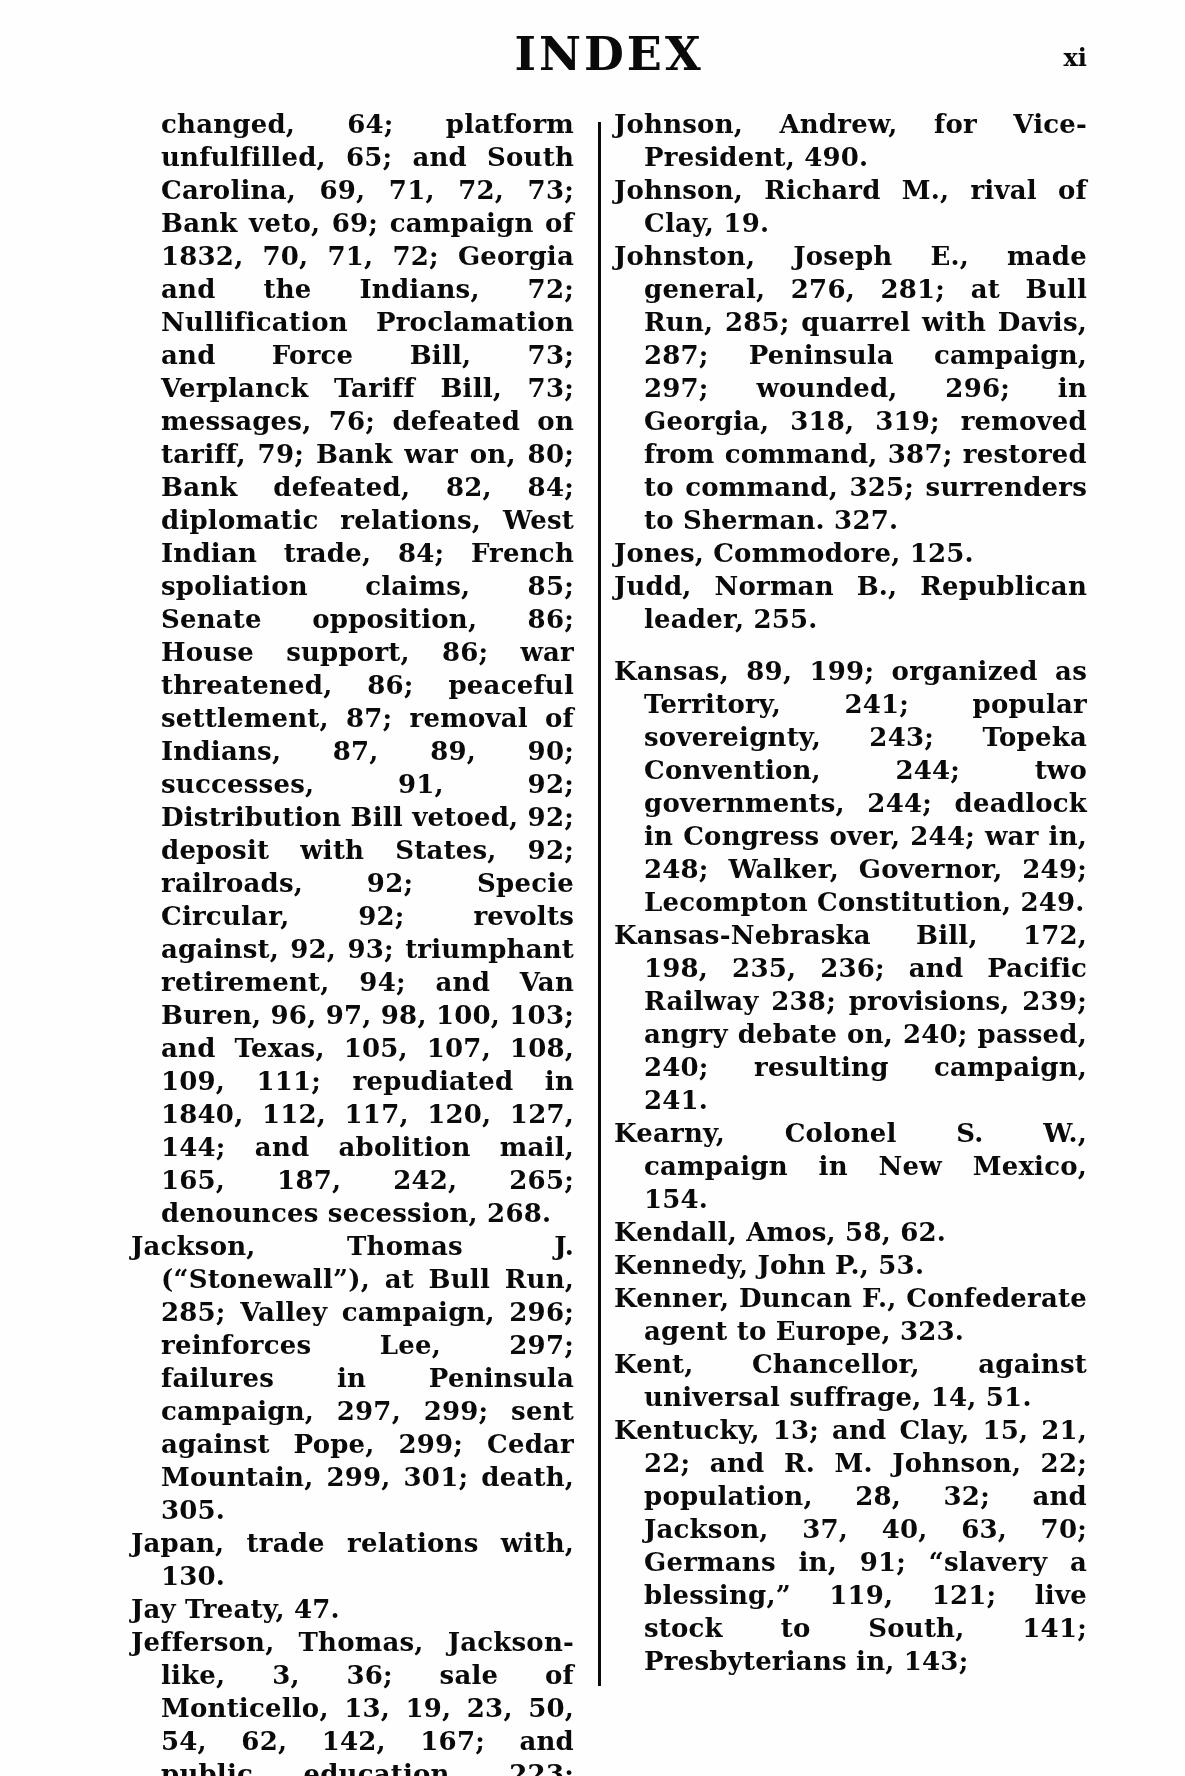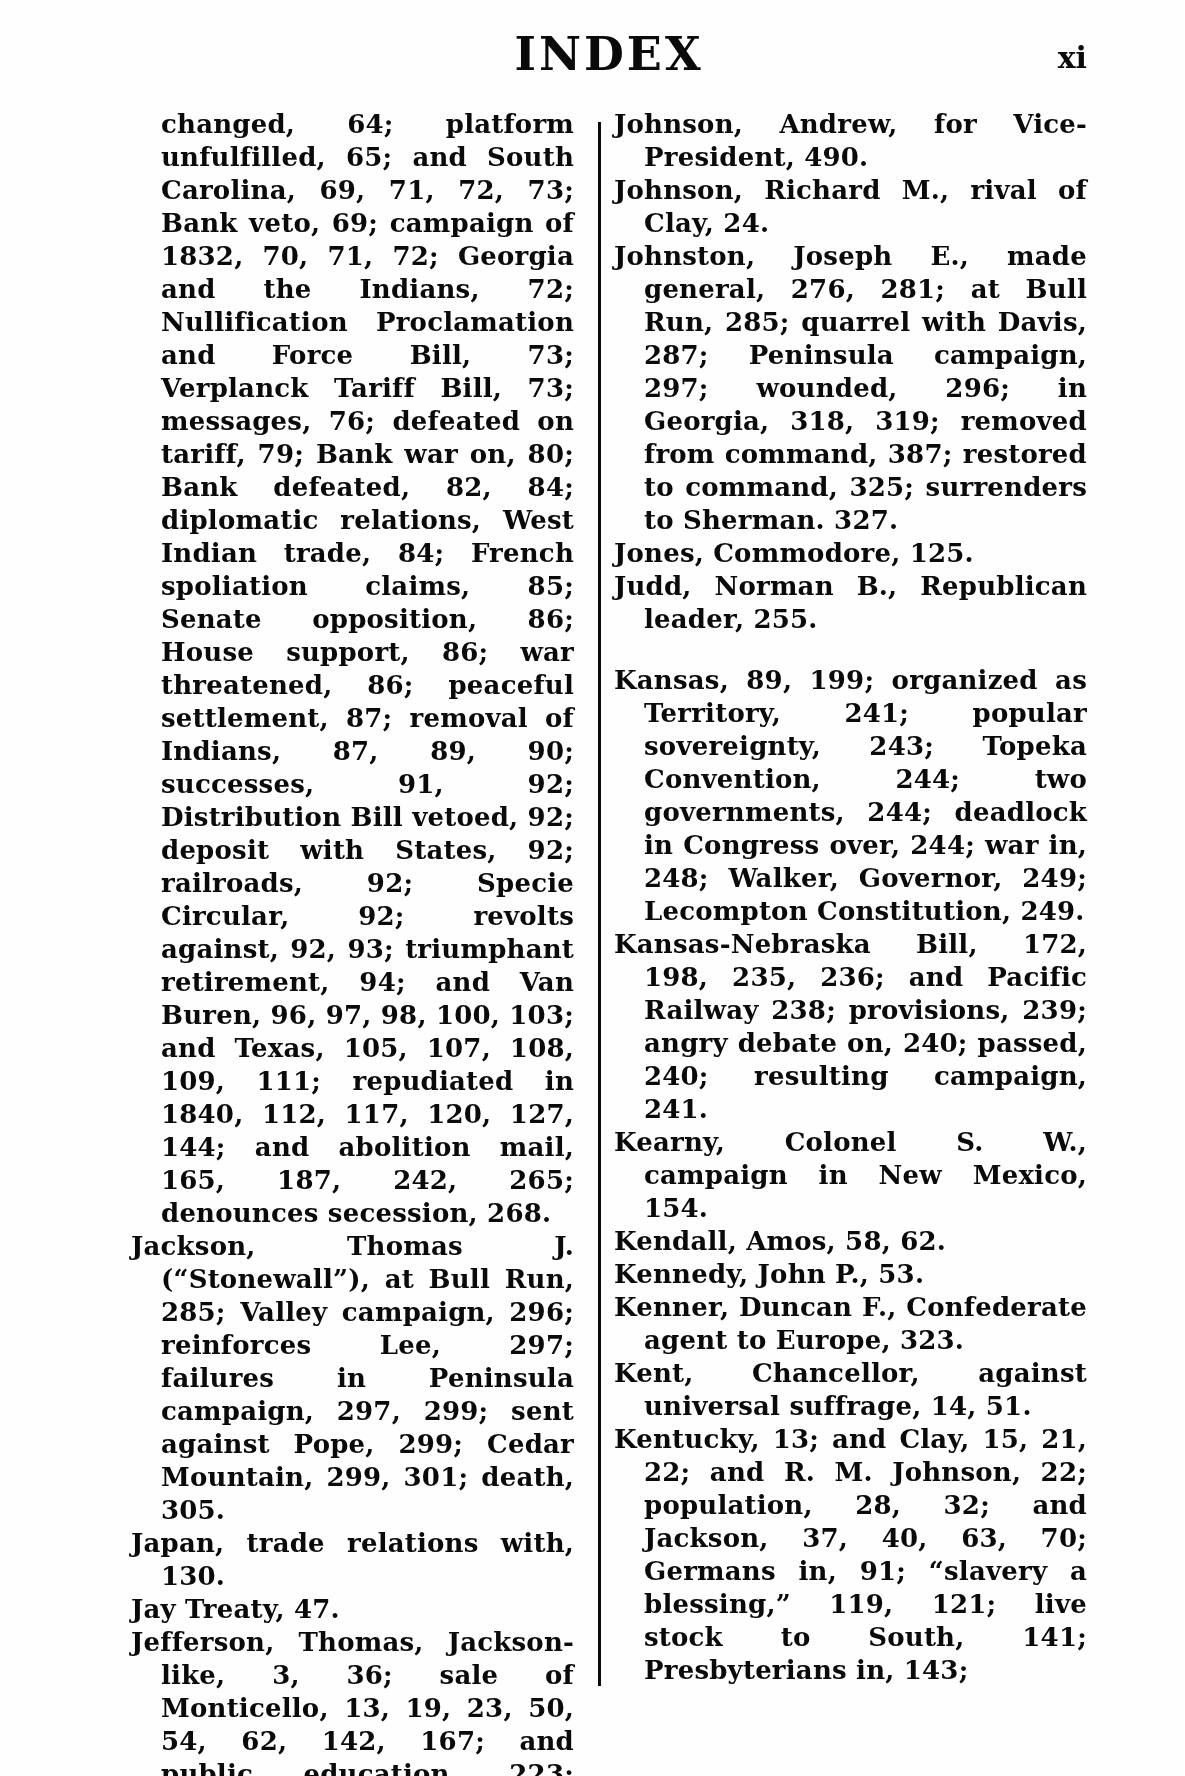--- a/index.html
+++ b/index.html
@@ -31,21 +31,21 @@
     text-align: center;
     font-size: 46px;
     font-weight: bold;
     letter-spacing: 3px;
     line-height: 56px;
   }
   .folio {
     position: absolute;
     right: 0;
     top: 8px;
-    font-size: 30px;
+    font-size: 24px;
     font-weight: bold;
     line-height: 48px;
   }
   .column-divider {
     position: absolute;
     left: 598px;
     top: 122px;
     width: 3px;
     height: 1564px;
     background: #0a0a0a;
@@ -71,21 +71,21 @@
   .col-right { width: 473px; }
   .entry {
     margin: 0;
     padding-left: 30px;
     text-indent: -30px;
   }
   .entry.continuation {
     text-indent: 0;
   }
   .entry.section-break {
-    margin-top: 28px;
+    margin-top: 19px;
   }
 </style>
 </head>
 <body>
 
 <div class="page">
 
   <div class="running-head">
     <div class="title">INDEX</div>
     <div class="folio">xi</div>
@@ -96,21 +96,21 @@
   <div class="columns">
     <div class="col col-left" id="col-left">
         <p class="entry continuation">changed, 64; platform unfulfilled, 65; and South Carolina, 69, 71, 72, 73; Bank veto, 69; campaign of 1832, 70, 71, 72; Georgia and the Indians, 72; Nullification Proclamation and Force Bill, 73; Verplanck Tariff Bill, 73; messages, 76; defeated on tariff, 79; Bank war on, 80; Bank defeated, 82, 84; diplomatic relations, West Indian trade, 84; French spoliation claims, 85; Senate opposition, 86; House support, 86; war threatened, 86; peaceful settlement, 87; removal of Indians, 87, 89, 90; successes, 91, 92; Distribution Bill vetoed, 92; deposit with States, 92; railroads, 92; Specie Circular, 92; revolts against, 92, 93; triumphant retirement, 94; and Van Buren, 96, 97, 98, 100, 103; and Texas, 105, 107, 108, 109, 111; repudiated in 1840, 112, 117, 120, 127, 144; and abolition mail, 165, 187, 242, 265; denounces secession, 268.</p>
         <p class="entry">Jackson, Thomas J. (“Stonewall”), at Bull Run, 285; Valley campaign, 296; reinforces Lee, 297; failures in Peninsula campaign, 297, 299; sent against Pope, 299; Cedar Mountain, 299, 301; death, 305.</p>
         <p class="entry">Japan, trade relations with, 130.</p>
         <p class="entry">Jay Treaty, 47.</p>
         <p class="entry">Jefferson, Thomas, Jackson-like, 3, 36; sale of Monticello, 13, 19, 23, 50, 54, 62, 142, 167; and public education, 223; Lincoln-like, 265.</p>
       </div>
     <div class="col col-right" id="col-right">
         <p class="entry">Johnson, Andrew, for Vice-President, 490.</p>
-        <p class="entry">Johnson, Richard M., rival of Clay, 24.</p>
+        <p class="entry">Johnson, Richard M., rival of Clay, 19.</p>
         <p class="entry">Johnston, Joseph E., made general, 276, 281; at Bull Run, 285; quarrel with Davis, 287; Peninsula campaign, 297; wounded, 296; in Georgia, 318, 319; removed from command, 387; restored to command, 325; surrenders to Sherman. 327.</p>
         <p class="entry">Jones, Commodore, 125.</p>
         <p class="entry">Judd, Norman B., Republican leader, 255.</p>
         <p class="entry section-break">Kansas, 89, 199; organized as Territory, 241; popular sovereignty, 243; Topeka Convention, 244; two governments, 244; deadlock in Congress over, 244; war in, 248; Walker, Governor, 249; Lecompton Constitution, 249.</p>
         <p class="entry">Kansas-Nebraska Bill, 172, 198, 235, 236; and Pacific Railway 238; provisions, 239; angry debate on, 240; passed, 240; resulting campaign, 241.</p>
         <p class="entry">Kearny, Colonel S. W., campaign in New Mexico, 154.</p>
         <p class="entry">Kendall, Amos, 58, 62.</p>
         <p class="entry">Kennedy, John P., 53.</p>
         <p class="entry">Kenner, Duncan F., Confederate agent to Europe, 323.</p>
         <p class="entry">Kent, Chancellor, against universal suffrage, 14, 51.</p>

